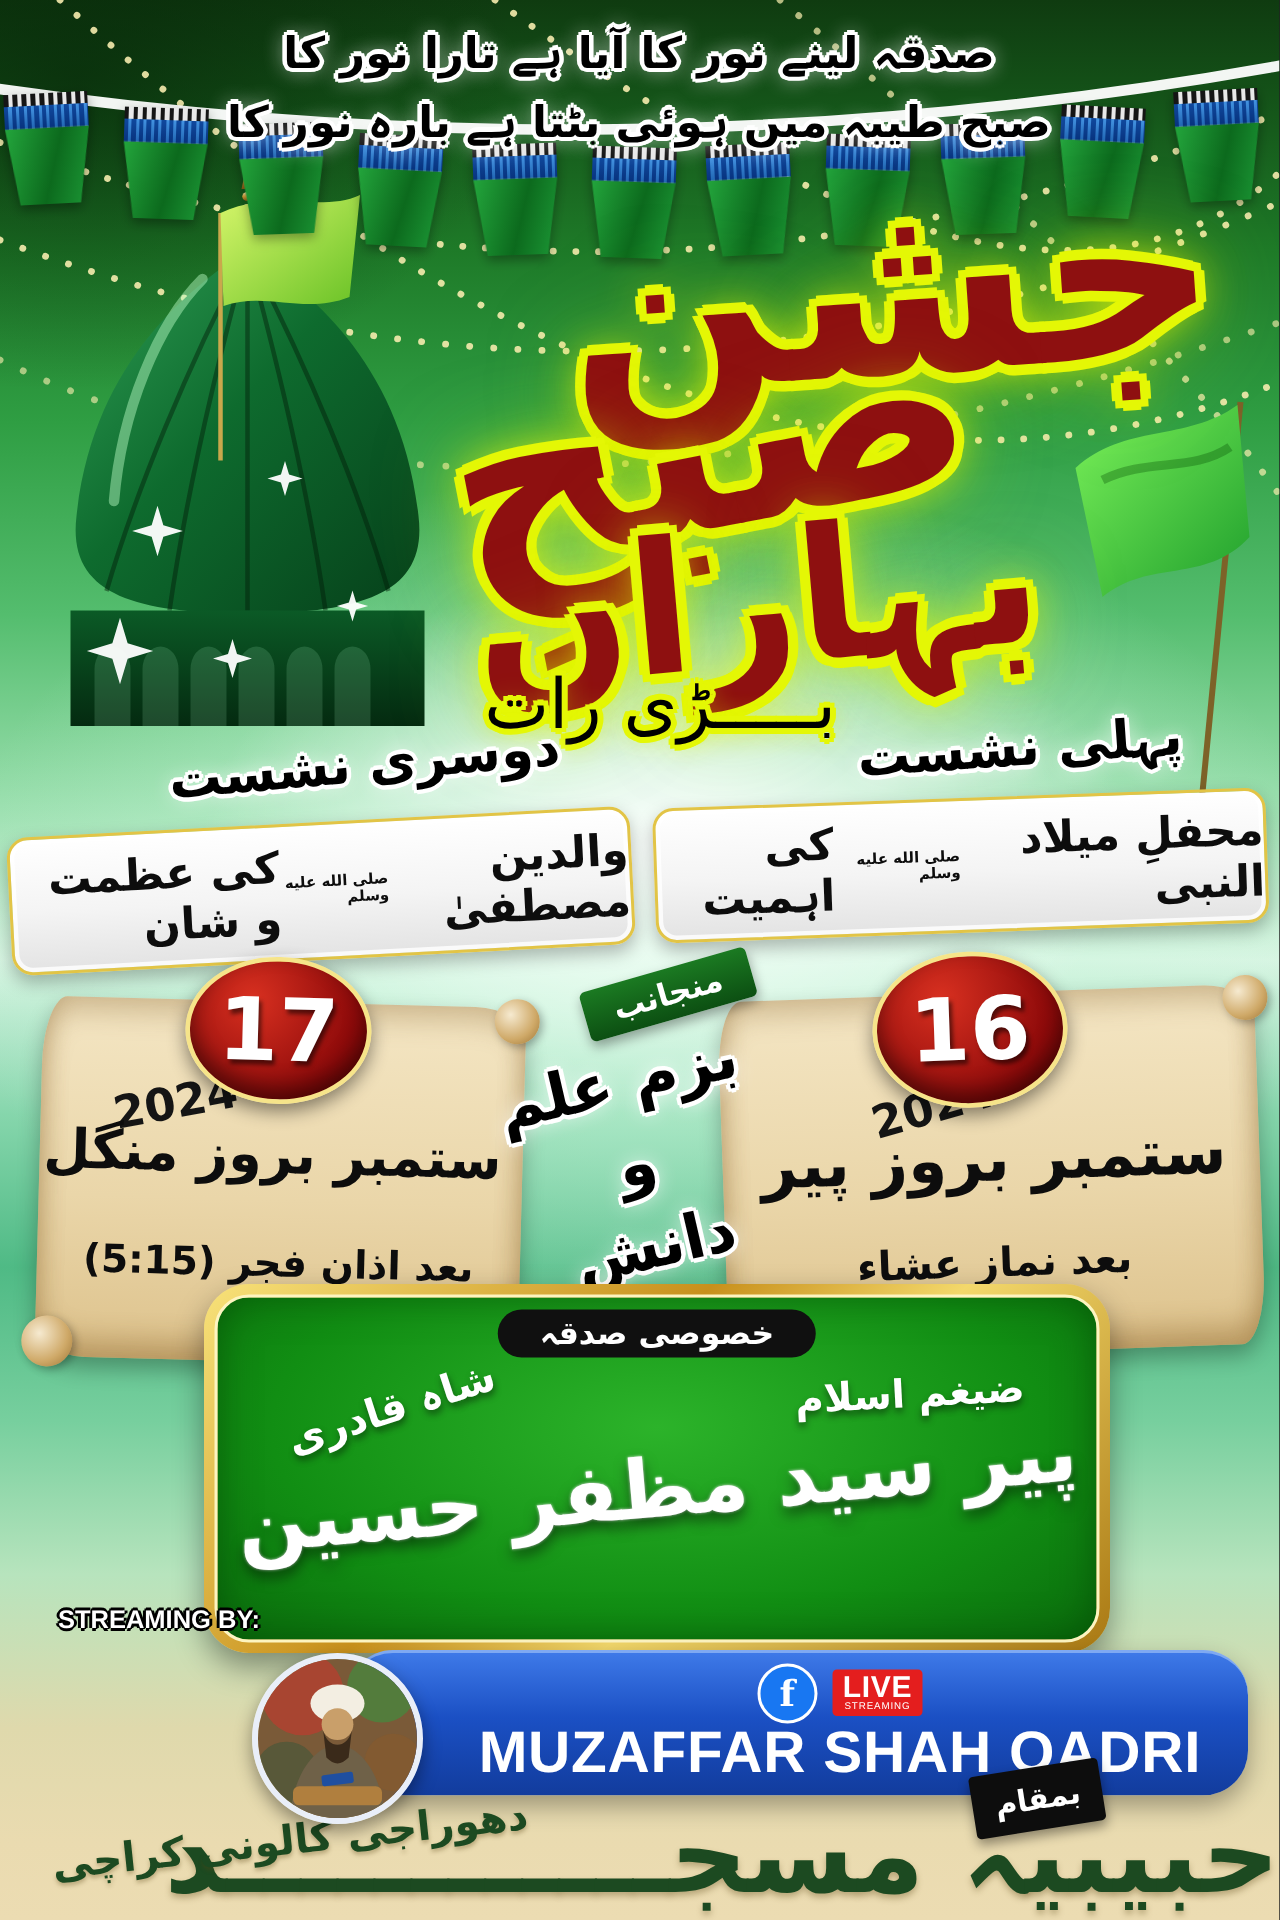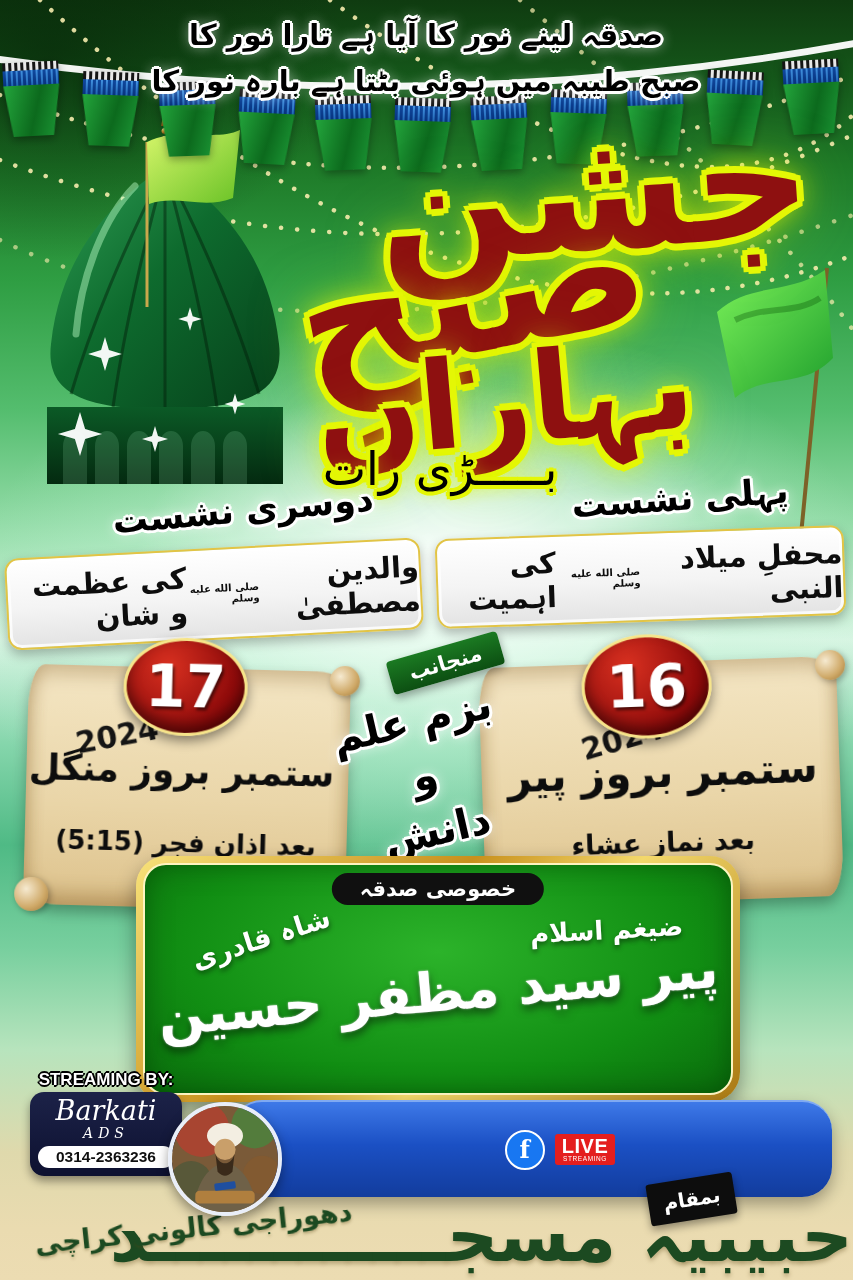--- a/index.html
+++ b/index.html
@@ -304,35 +304,31 @@
     <div id="spk-inner">
       <div id="spk-tag" class="rtl">خصوصی صدقہ</div>
       <div id="spk-hon" class="rtl">ضیغم اسلام</div>
       <div id="spk-small" class="rtl">شاہ قادری</div>
       <div id="spk-name" class="rtl">پیر سید مظفر حسین</div>
     </div>
   </div>
 
   <div id="des" class="abs">
     <div id="des-label">STREAMING BY:</div>
-    <div id="des-box">
-      <div id="des-brand">Barkati</div>
-      <div id="des-sub">ADS</div>
-      <div id="des-phone">0314-2363236</div>
-    </div>
   </div>
 
   <div id="live" class="abs">
     <div id="live-row1">
       <div id="fb-circle">f</div>
       <div id="live-badge">
         <div class="lv">LIVE</div>
         <div class="st">STREAMING</div>
       </div>
     </div>
+    <div id="live-l2">MUZAFFAR SHAH QADRI</div>
   </div>
 
   <div id="photo" class="abs">
     <svg width="100%" height="100%" viewBox="0 0 100 100">
       <rect width="100" height="100" fill="#7a5a38"></rect>
       <circle cx="28" cy="22" r="26" fill="#c23b2e" opacity="0.65"></circle>
       <circle cx="78" cy="18" r="22" fill="#3f8f3f" opacity="0.65"></circle>
       <circle cx="18" cy="72" r="20" fill="#35553a" opacity="0.5"></circle>
       <circle cx="85" cy="65" r="18" fill="#8a5a2a" opacity="0.5"></circle>
       <path d="M20,100 C23,66 40,54 50,54 C60,54 77,66 80,100 Z" fill="#6f6148"></path>

